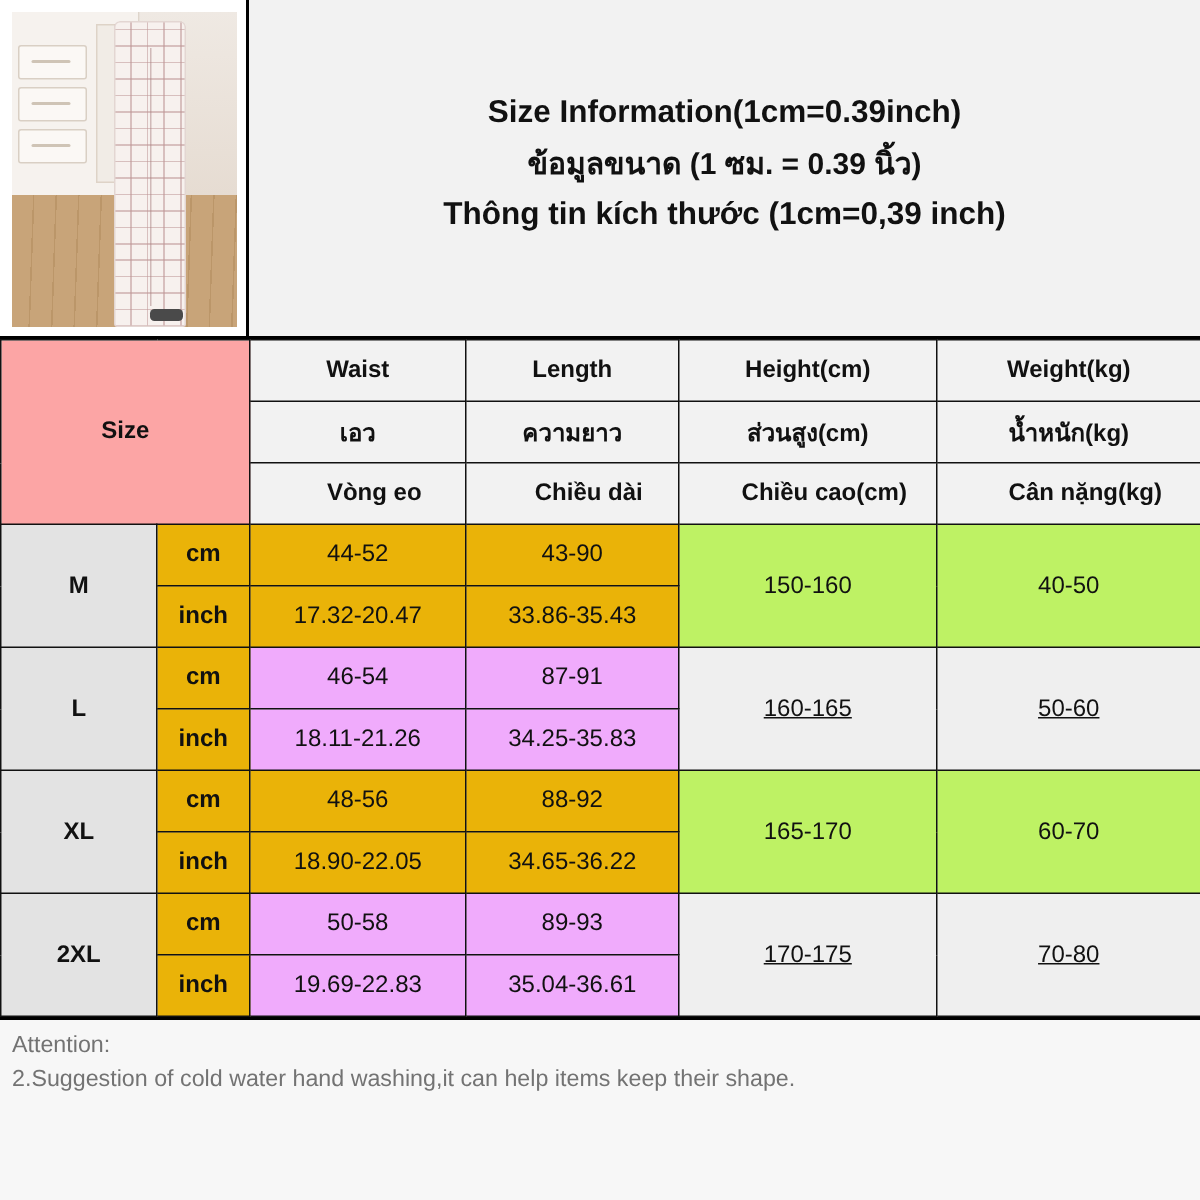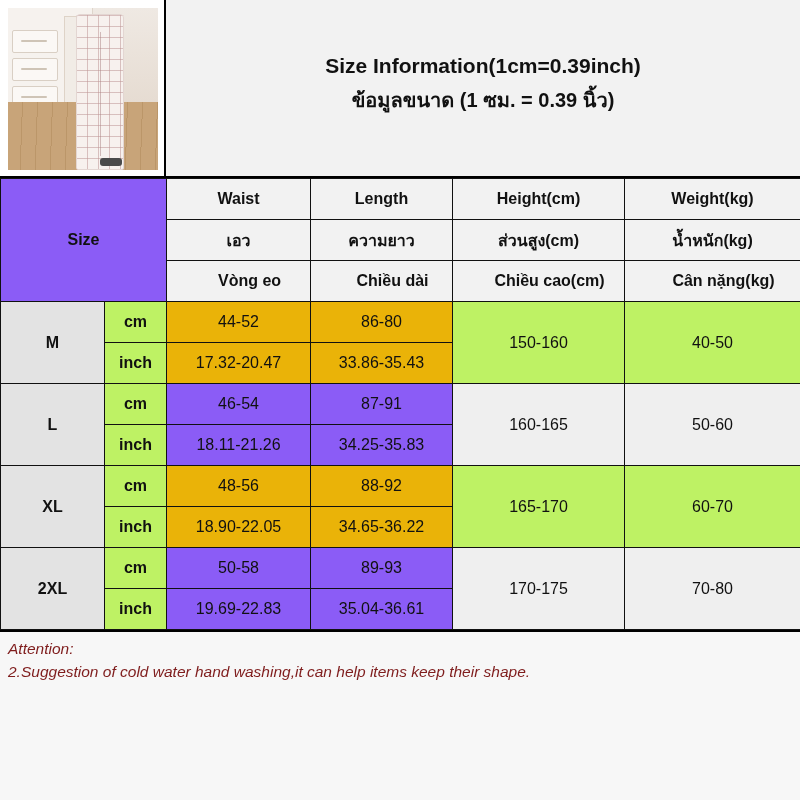--- a/index.html
+++ b/index.html
@@ -19,21 +19,21 @@
     height: 800px;
     background: #f2f2f2;
     box-sizing: border-box;
     display: flex;
     flex-direction: column;
   }
 
   
   .top-band {
     display: flex;
-    height: 178px;
+    height: 226px;
     border-bottom: 2px solid #000;
     box-sizing: border-box;
     background: #f2f2f2;
   }
   .photo-cell {
     width: 166px;
     height: 100%;
     border-right: 2px solid #000;
     box-sizing: border-box;
     position: relative;
@@ -143,63 +143,62 @@
   .col-size   { width: 104px; }
   .col-unit   { width: 62px; }
   .col-waist  { width: 144px; }
   .col-length { width: 142px; }
   .col-height { width: 172px; }
   .col-weight { width: 176px; }
 
   .hdr-size {
     font-size: 28px;
     font-weight: bold;
-    background: #8b5cf6;
+    background: #fca5a5;
   }
   .hdr-cell {
     font-weight: bold;
     font-size: 17px;
     background: #f2f2f2;
   }
   .hdr-cell.small { font-size: 16px; padding-left: 22px; }
   .row-label {
     font-weight: bold;
     font-size: 20px;
     background: #e3e3e3;
   }
   .unit-cell {
     font-weight: bold;
     font-size: 15px;
-    background: #bef264;
+    background: #eab308;
   }
   .val-cell {
     background: #eab308;
     font-size: 16px;
   }
   .span-cell {
     background: #bef264;
     font-size: 16px;
   }
-  tr.band-alt .val-cell { background: #8b5cf6; }
-  tr.band-alt .span-cell { background: #efefef; }
+  tr.band-alt .val-cell { background: #f0abfc; }
+  tr.band-alt .span-cell { background: #efefef; text-decoration: underline; }
 
   
   .attention {
     border-top: 2px solid #000;
     background: #f7f7f7;
     padding: 6px 8px 8px 8px;
     box-sizing: border-box;
     flex: 1;
   }
   .attention p {
     margin: 0 0 2px 0;
     font-size: 15.5px;
     line-height: 1.38;
-    color: #7f1d1d;
-    font-style: italic;
+    color: #737373;
   }
 </style>
 </head>
 <body>
 
 <div class="sheet">
 
   <div class="top-band">
     <div class="photo-cell">
       <div class="photo">
@@ -209,20 +208,21 @@
         <div class="ph-drawer ph-d3"></div>
         <div class="ph-cabinet"></div>
         <div class="ph-floor"></div>
         <div class="ph-legs"></div>
         <div class="ph-shoe"></div>
       </div>
     </div>
     <div class="title-cell">
       <div class="title-line">Size Information(1cm=0.39inch)</div>
       <div class="title-line thai">ข้อมูลขนาด (1 ซม. = 0.39 นิ้ว)</div>
+      <div class="title-line">Thông tin kích thước (1cm=0,39 inch)</div>
     </div>
   </div>
 
   <table class="size-table">
     <colgroup>
       <col class="col-size">
         <col class="col-unit">
         <col class="col-waist">
       <col class="col-length">
         <col class="col-height">
@@ -247,21 +247,21 @@
         <td class="hdr-cell small">Vòng eo</td>
         <td class="hdr-cell small">Chiều dài</td>
         <td class="hdr-cell small">Chiều cao(cm)</td>
         <td class="hdr-cell small">Cân nặng(kg)</td>
       </tr>
 
       <tr>
         <td class="row-label" rowspan="2">M</td>
         <td class="unit-cell">cm</td>
         <td class="val-cell">44-52</td>
-        <td class="val-cell">86-80</td>
+        <td class="val-cell">43-90</td>
         <td class="span-cell" rowspan="2">150-160</td>
         <td class="span-cell" rowspan="2">40-50</td>
       </tr>
       <tr>
         <td class="unit-cell">inch</td>
         <td class="val-cell">17.32-20.47</td>
         <td class="val-cell">33.86-35.43</td>
       </tr>
 
       <tr class="band-alt">

